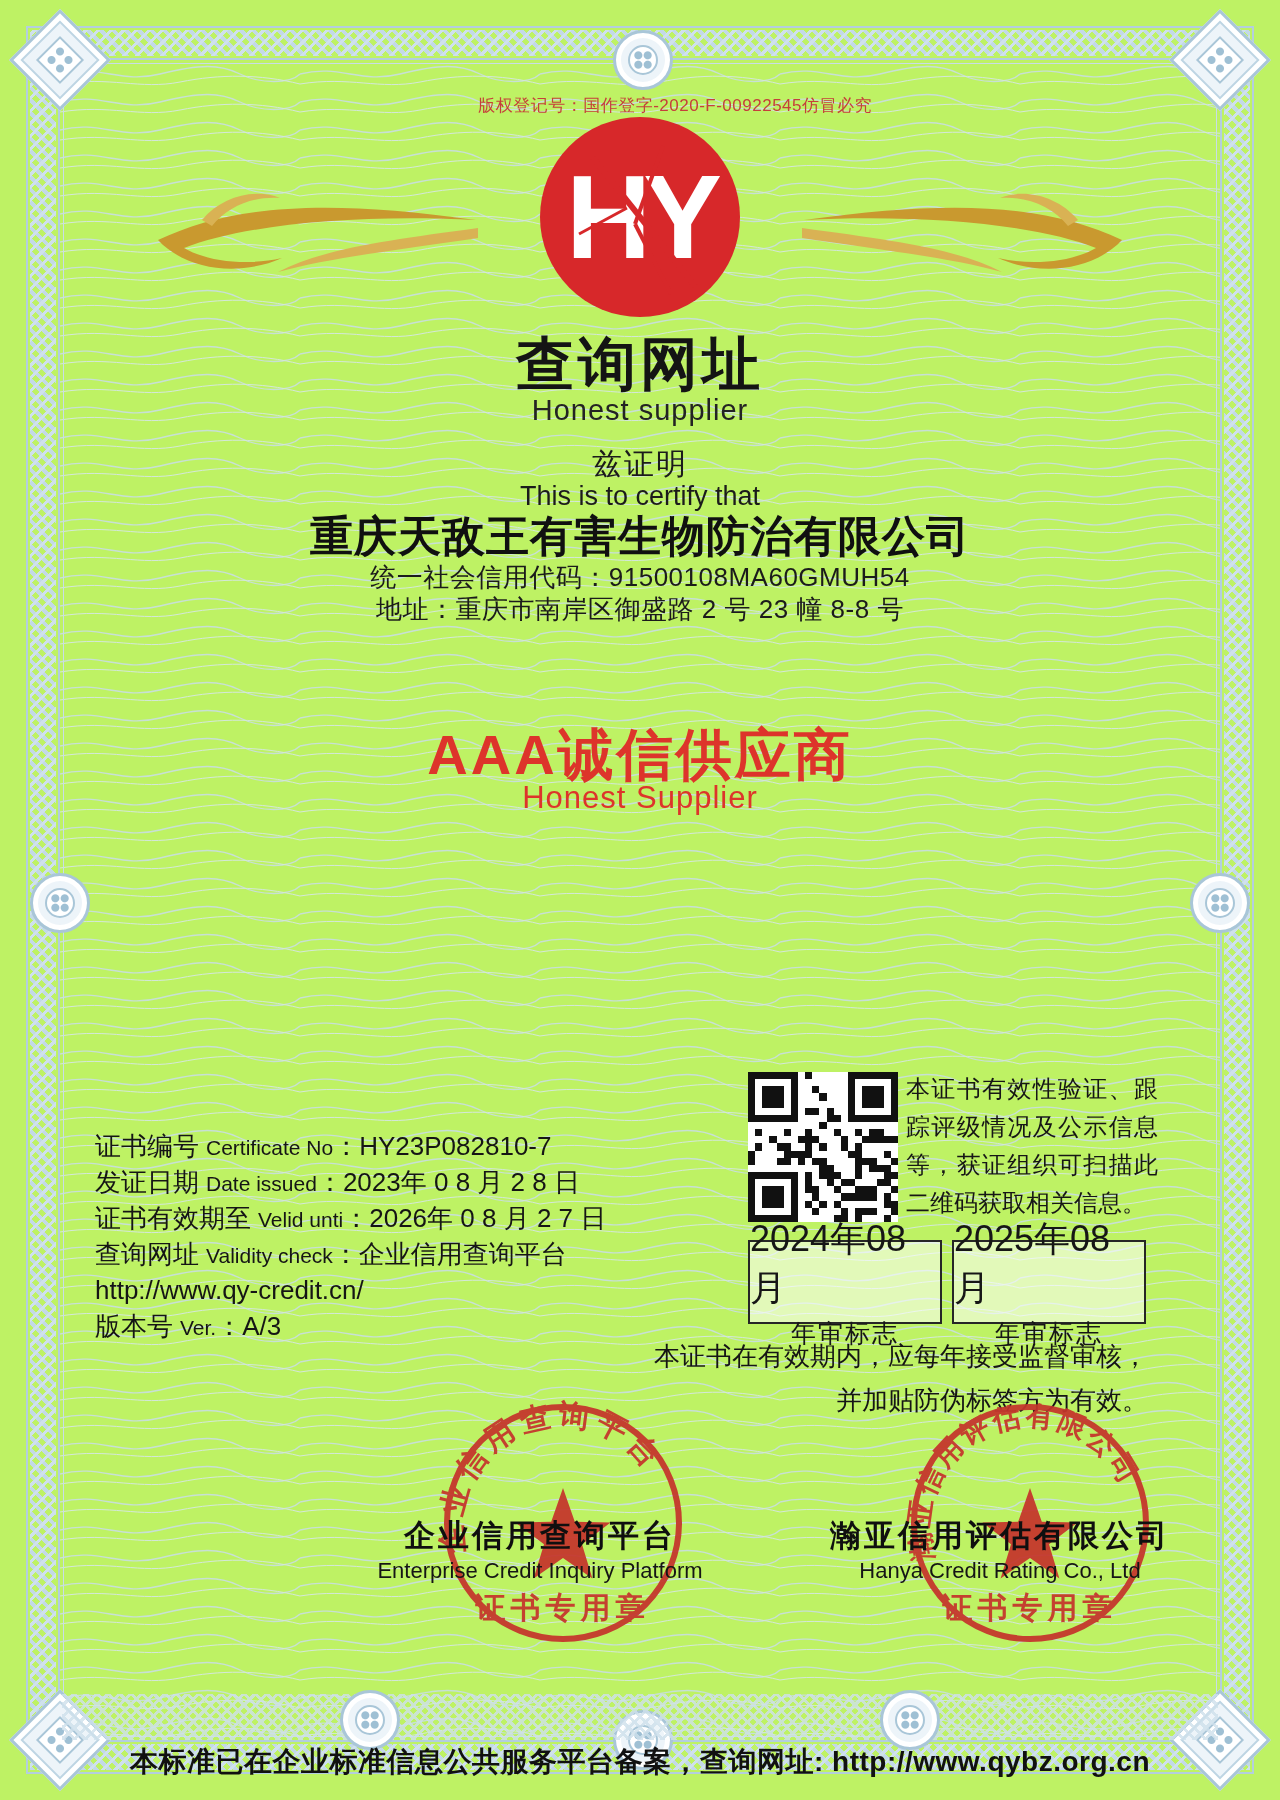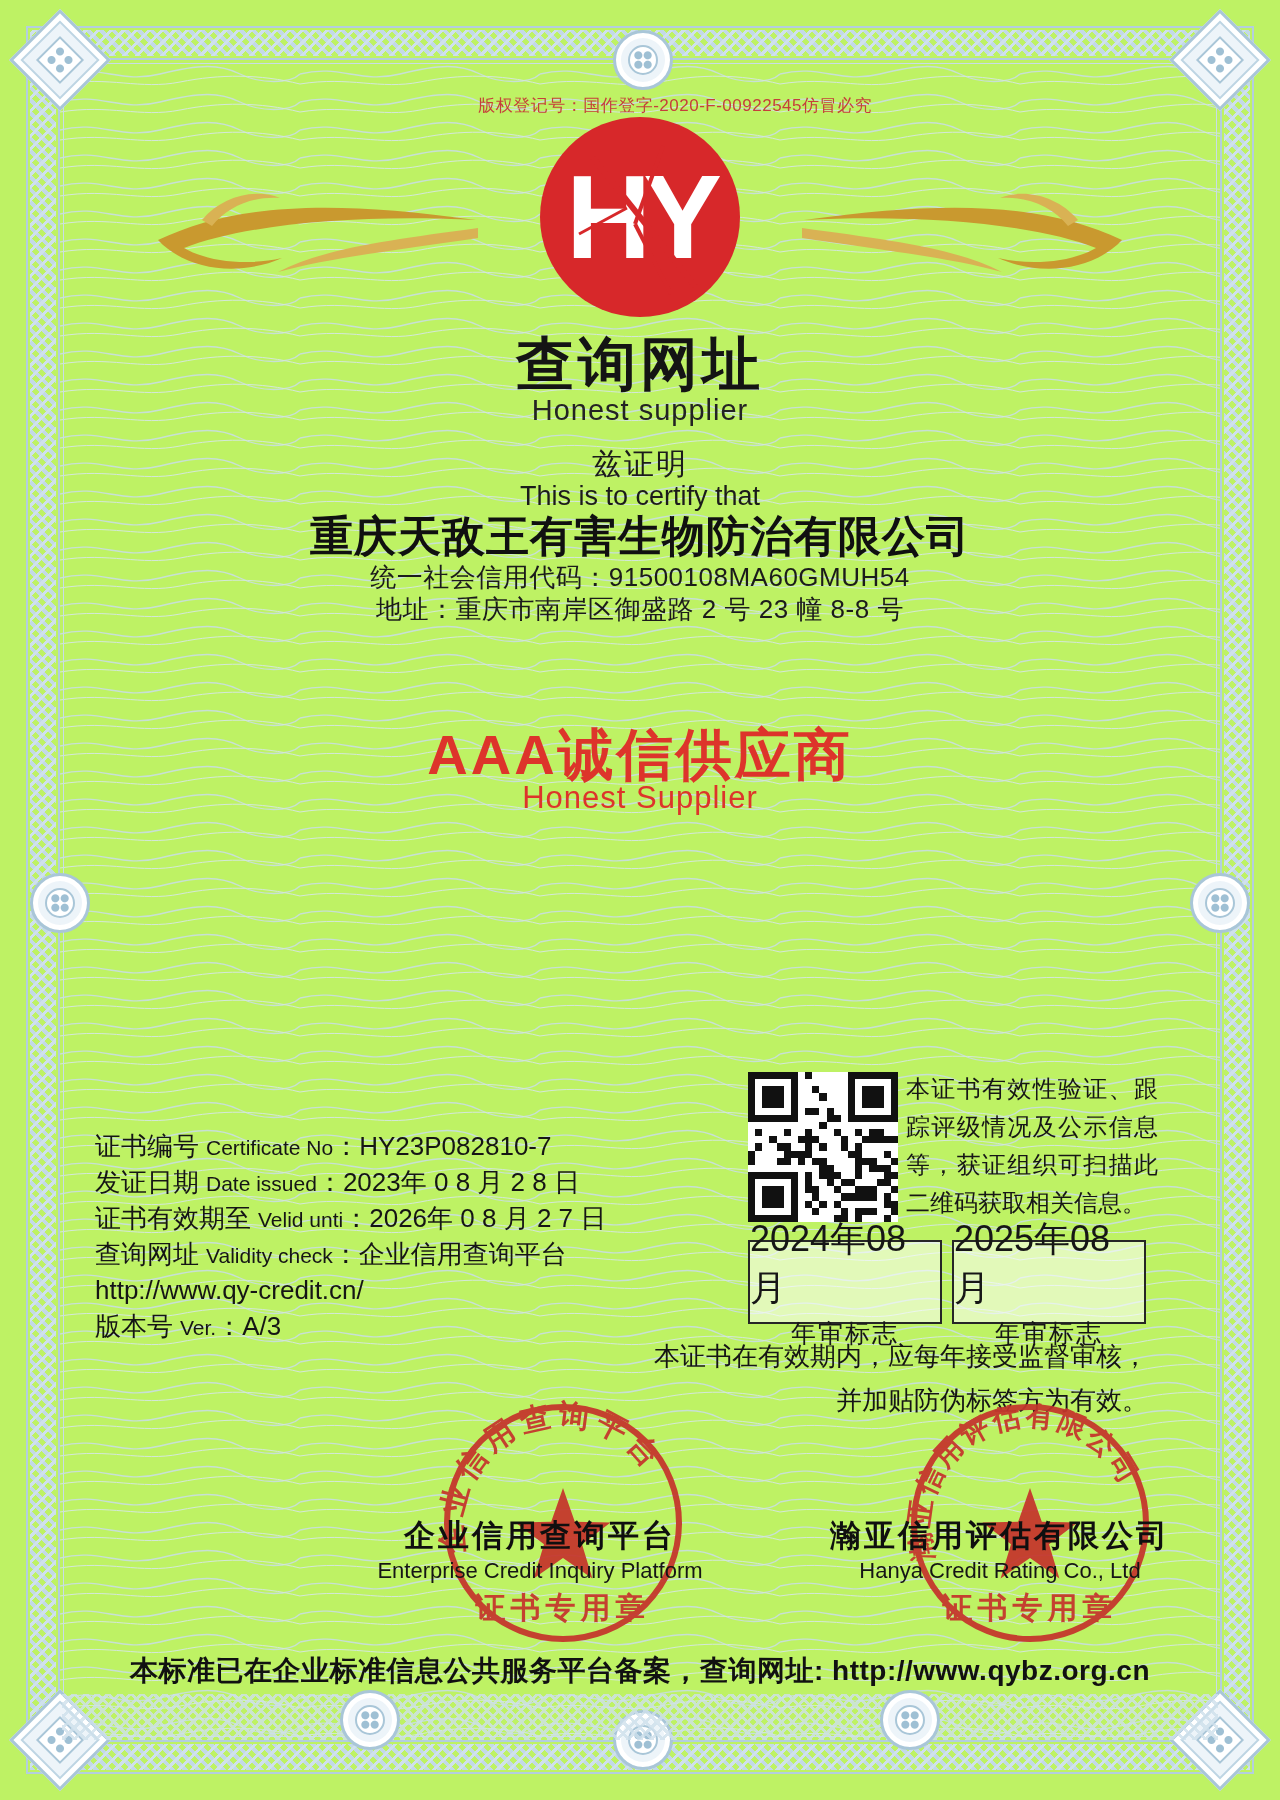--- a/index.html
+++ b/index.html
@@ -64,21 +64,21 @@
       display:flex;flex-direction:column;align-items:center;justify-content:center;gap:4px;}
   .audit-box .p{font-size:36px;color:#161616;}
   .audit-box .l{font-size:25px;color:#161616;letter-spacing:2px;}
   .audit-note{right:132px;top:1334px;text-align:right;font-size:26px;line-height:44px;color:#151515;}
 
   .stamp{position:absolute;width:250px;height:250px;opacity:.93;}
   .org{position:absolute;top:1516px;text-align:center;}
   .org .cn{font-size:31px;font-weight:bold;color:#0f0f0f;letter-spacing:3px;line-height:40px;}
   .org .en{font-size:22px;color:#151515;line-height:30px;}
 
-  .footer{top:1652px;font-size:28px;font-weight:600;color:#111;letter-spacing:.5px;}
+  .footer{top:1743px;font-size:28px;font-weight:600;color:#111;letter-spacing:.5px;}
 </style>
 </head>
 <body>
 
 <div id="page">
 
   <svg class="guilloche" width="1160" height="1680">
     <defs>
       <pattern id="gw" width="240" height="28" patternUnits="userSpaceOnUse">
         <path d="M0 14 C 40 4 60 24 100 14 S 160 4 180 14 S 230 24 240 14" fill="none" stroke="#c9dde9" stroke-width="1.3"></path>

